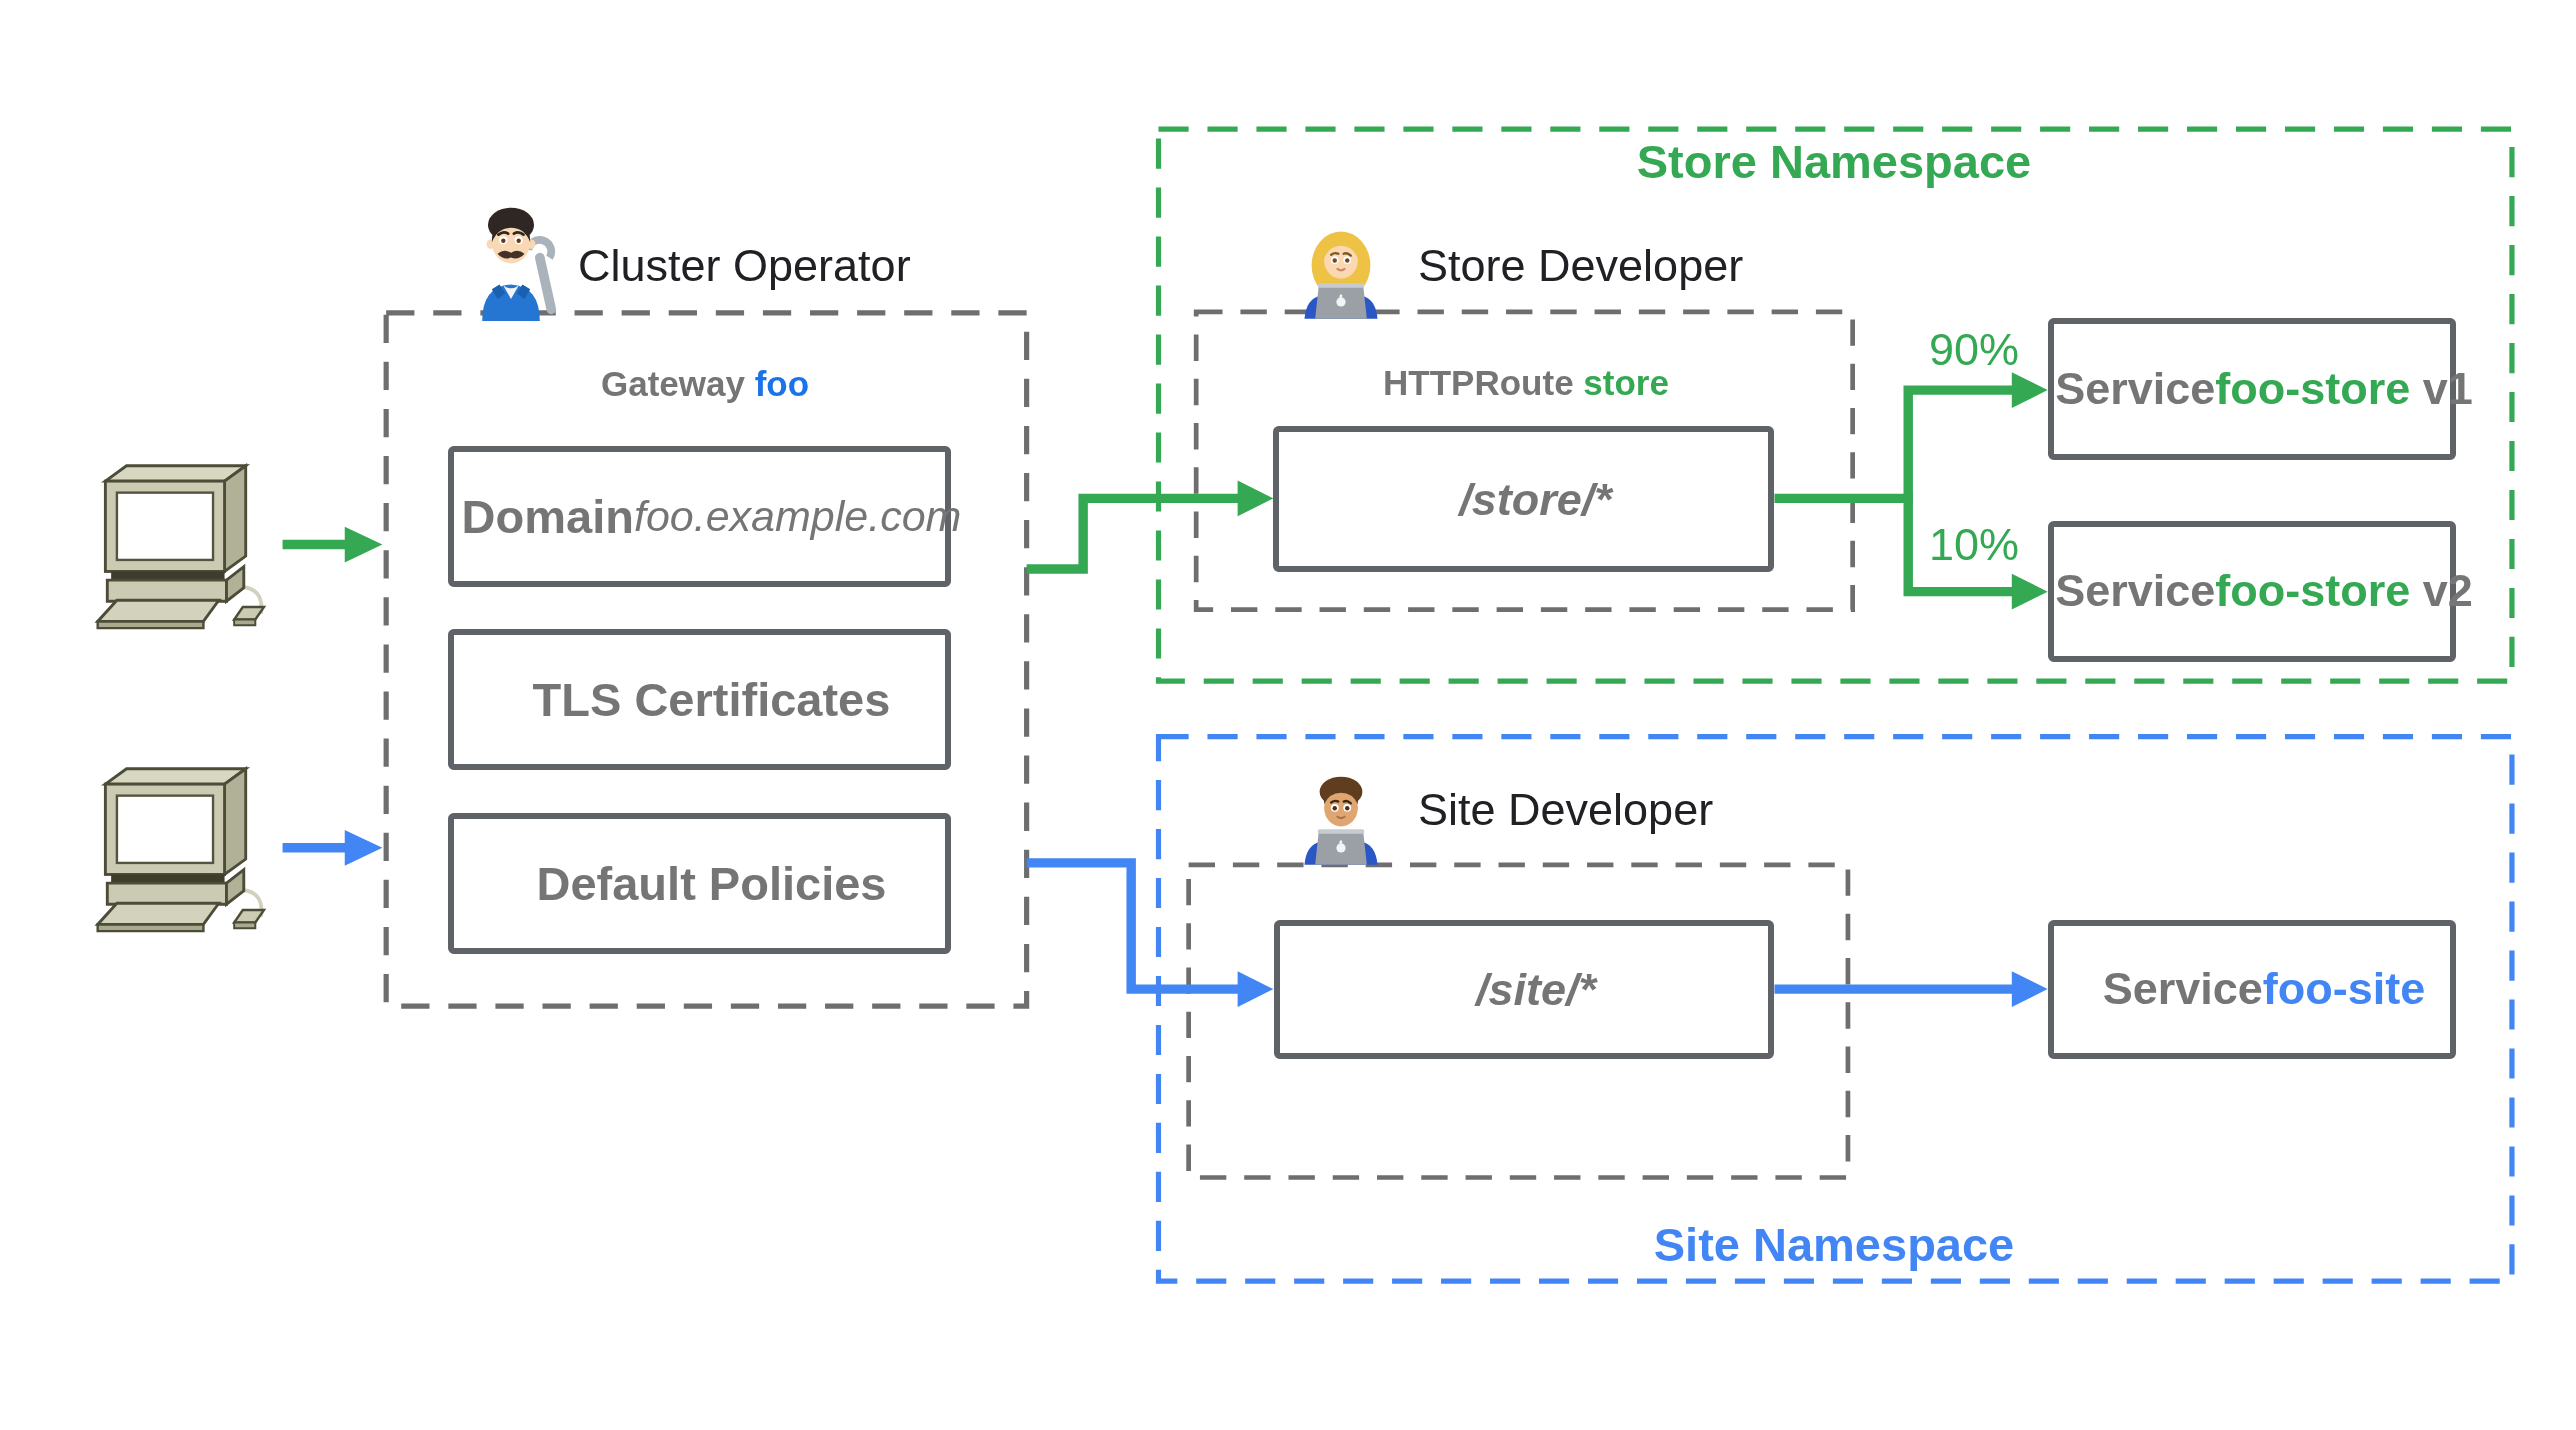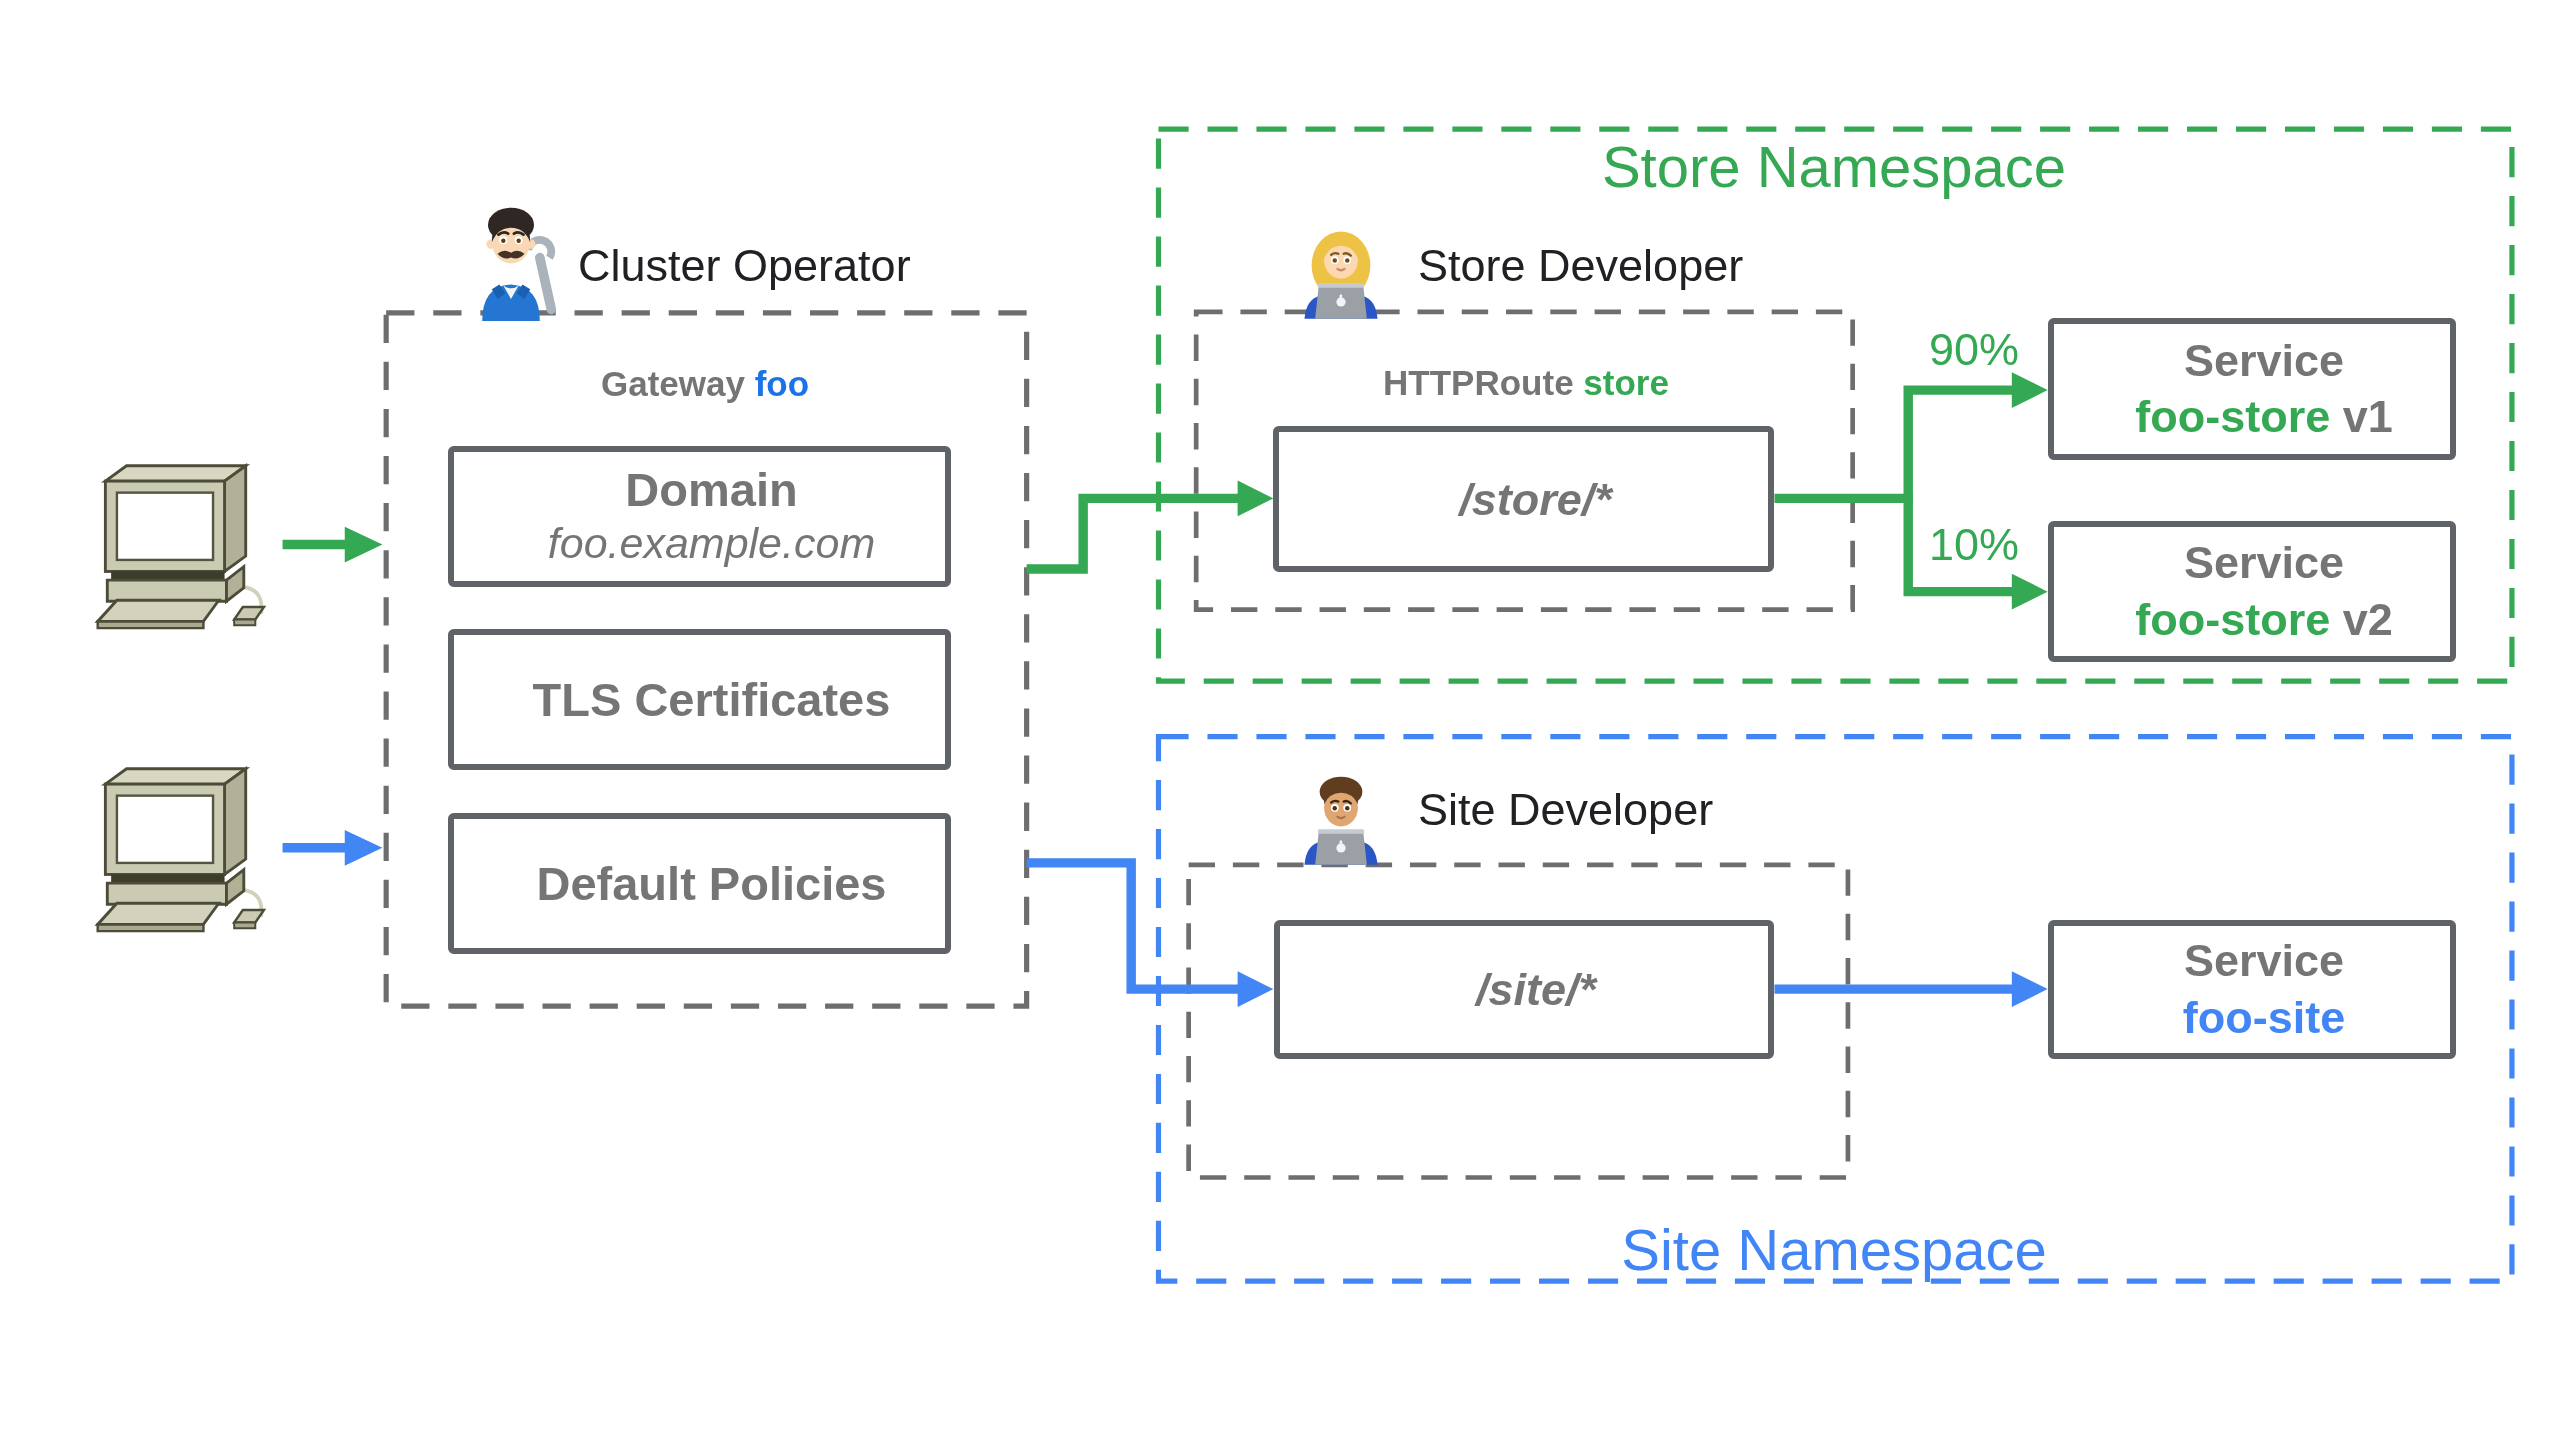--- a/index.html
+++ b/index.html
@@ -10,26 +10,26 @@
   .layer{position:absolute;left:0;top:0;width:2576px;height:1431px;}
   .abs{position:absolute;}
   .ctr{transform:translateX(-50%);white-space:nowrap;}
   
   .persona-label{font-size:45px;color:#202124;line-height:1;}
   .title{font-size:35px;font-weight:bold;line-height:1;}
   .gray{color:#757575;}
   .green{color:#34a853;}
   .blue{color:#4285f4;}
   .foo-blue{color:#1a73e8;}
-  .ns-label{font-size:58px;font-weight:normal;line-height:1;}
+  .ns-label{font-size:47px;font-weight:bold;line-height:1;}
   .pct{font-size:45px;color:#34a853;line-height:1;}
   
   .node{
     position:absolute;background:#ffffff;border:6.6px solid #5f6368;border-radius:5.7px;
-    display:flex;flex-direction:column;align-items:center;justify-content:center;
+    display:flex;align-items:center;justify-content:center;
     box-sizing:border-box;
     padding-left:24px;
   }
   .node .line1{font-size:47px;font-weight:bold;color:#757575;line-height:1.18;white-space:nowrap;}
   .node .line2{font-size:43px;color:#757575;font-style:italic;line-height:1.25;white-space:nowrap;}
   .node .path-label{font-size:45px;font-weight:bold;font-style:italic;color:#757575;line-height:1;}
   .node .svc-line{font-size:45px;font-weight:bold;line-height:1.25;white-space:nowrap;}
   .icon-wrap{position:absolute;}
 </style>
 </head>

